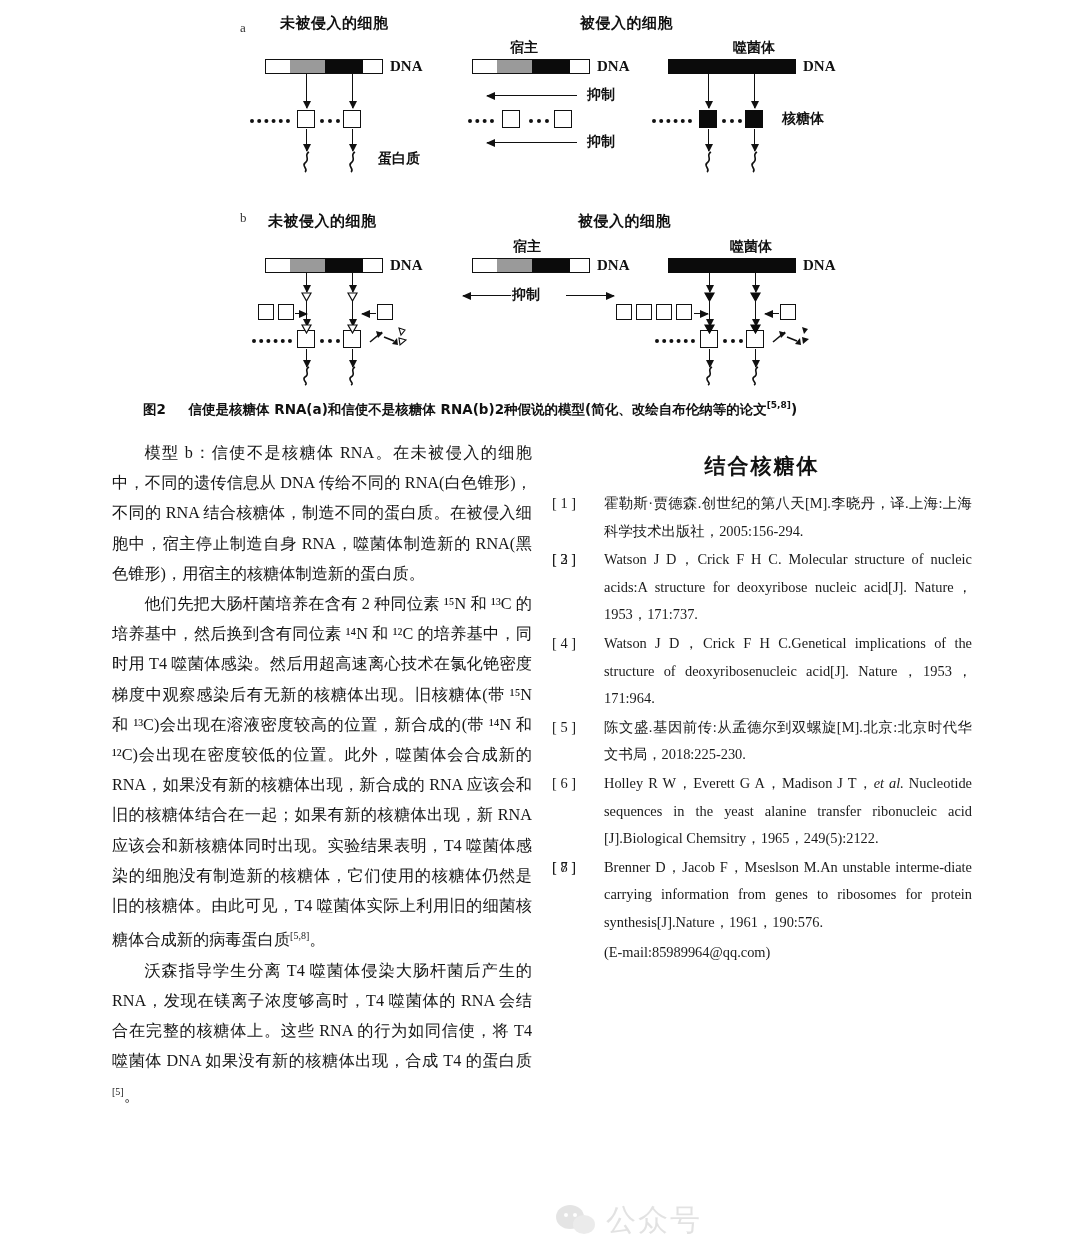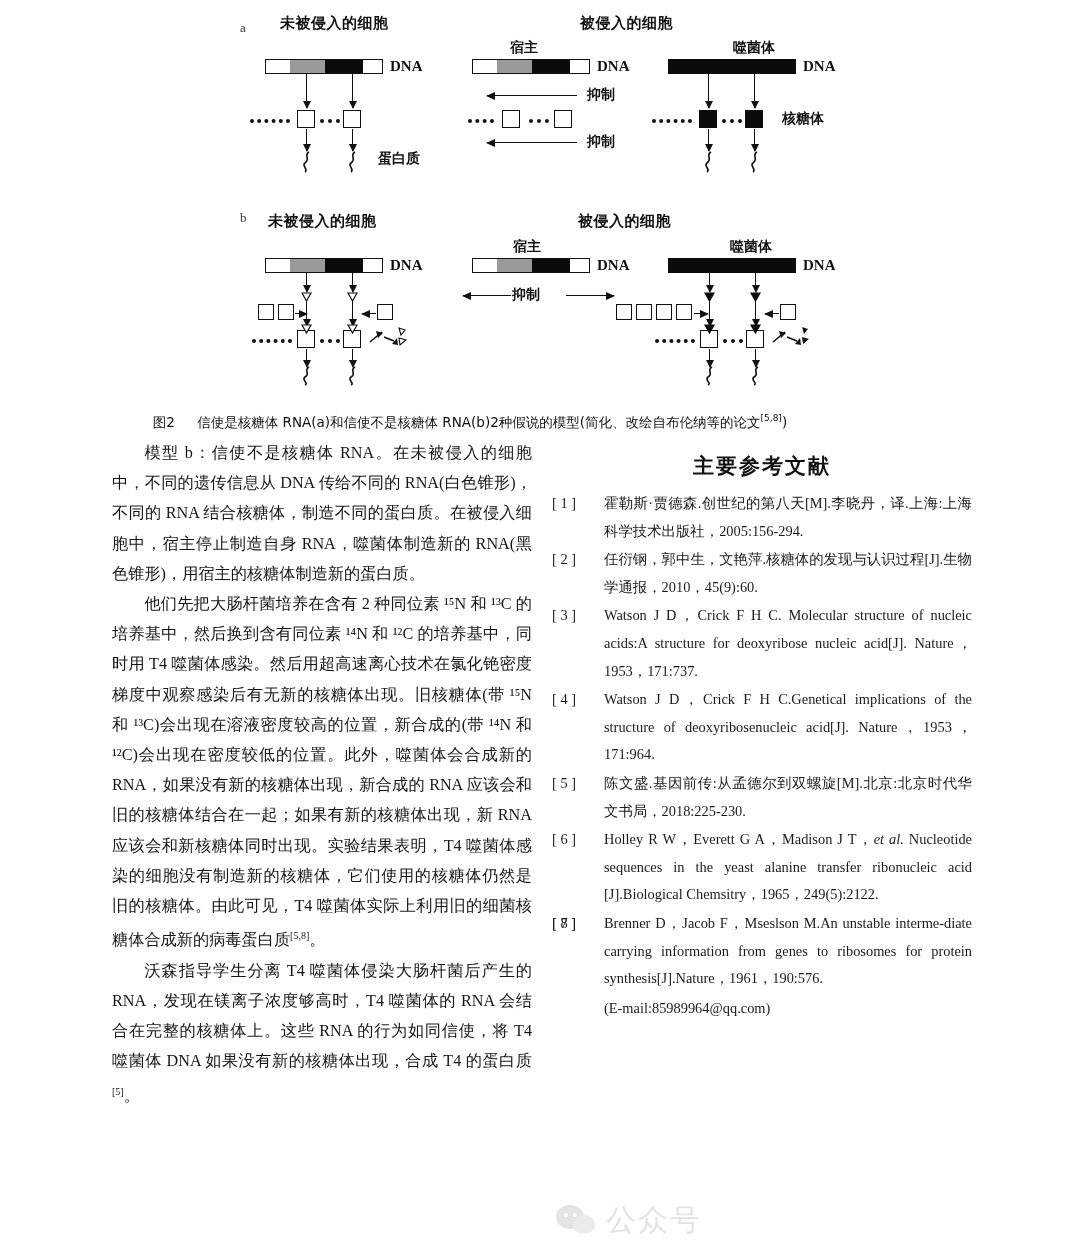--- a/index.html
+++ b/index.html
@@ -78,23 +78,23 @@
   .rib-sm{width:16px;height:16px;}
 
   
   .dots{position:absolute;height:0;border-top:4px dotted #111;}
 
   
   .squig{position:absolute;}
   .squig svg{display:block;}
 
   .caption{
-    position:absolute;left:0;width:940px;top:413px;text-align:center;
+    position:absolute;left:0;width:940px;top:400px;text-align:center;
     font-family:"DejaVu Sans","Liberation Sans",sans-serif;
-    font-size:13.5px;font-weight:400;color:#111;
+    font-size:13.5px;font-weight:700;color:#111;
   }
   .caption sup{font-size:9px;}
 
   
   .cols{position:absolute;top:438px;left:0;width:1080px;height:810px;}
   .col{position:absolute;top:0;width:420px;}
   .col-l{left:112px;}
   .col-r{left:552px;}
 
   .para{
@@ -411,27 +411,27 @@
   <div class="cols">
 
     <div class="col col-l">
       <p class="para">模型 b：信使不是核糖体 RNA。在未被侵入的细胞中，不同的遗传信息从 DNA 传给不同的 RNA(白色锥形)，不同的 RNA 结合核糖体，制造不同的蛋白质。在被侵入细胞中，宿主停止制造自身 RNA，噬菌体制造新的 RNA(黑色锥形)，用宿主的核糖体制造新的蛋白质。</p>
       <p class="para"><span>他们先把大肠杆菌培养在含有 2 种同位素 ¹⁵N 和 ¹³C 的培养基中，然后换到含有同位素 ¹⁴N 和 ¹²C 的培养基中，同时用 T4 噬菌体感染。然后用超高速离心技术在氯化铯密度梯度中观察感染后有无新的核糖体出现。旧核糖体(带 ¹⁵N 和 ¹³C)会出现在溶液密度较高的位置，新合成的(带 ¹⁴N 和 ¹²C)会出现在密度较低的位置。此外，噬菌体会合成新的 RNA，如果没有新的核糖体出现，新合成的 RNA 应该会和旧的核糖体结合在一起；如果有新的核糖体出现，新 RNA 应该会和新核糖体同时出现。实验结果表明，T4 噬菌体感染的细胞没有制造新的核糖体，它们使用的核糖体仍然是旧的核糖体。由此可见，T4 噬菌体实际上利用旧的细菌核糖体合成新的病毒蛋白质</span><sup>[5,8]</sup><span>。</span></p>
       <p class="para"><span>沃森指导学生分离 T4 噬菌体侵染大肠杆菌后产生的 RNA，发现在镁离子浓度够高时，T4 噬菌体的 RNA 会结合在完整的核糖体上。这些 RNA 的行为如同信使，将 T4 噬菌体 DNA 如果没有新的核糖体出现，合成 T4 的蛋白质</span><sup>[5]</sup><span>。</span></p>
     </div>
 
     <div class="col col-r">
 
-      <h2 class="refs-title">主要参考文献</h2>
+      <h2 class="refs-title">结合核糖体</h2>
 
       <div class="ref">
         <span class="num">[ 1 ]</span><span>霍勒斯·贾德森.创世纪的第八天[M].李晓丹，译.上海:上海科学技术出版社，2005:156-294.</span>
       </div>
       <div class="ref">
-        <span class="num">[ 2 ]</span><span>任衍钢，郭中生，文艳萍.核糖体的发现与认识过程[J].生物学通报，2010，45(9):60.</span>
+        <span class="num">[ 2 ]</span>
       </div>
       <div class="ref">
         <span class="num">[ 3 ]</span><span>Watson J D，Crick F H C. Molecular structure of nucleic acids:A structure for deoxyribose nucleic acid[J]. Nature，1953，171:737.</span>
       </div>
       <div class="ref">
         <span class="num">[ 4 ]</span><span>Watson J D，Crick F H C.Genetical implications of the structure of deoxyribosenucleic acid[J]. Nature，1953，171:964.</span>
       </div>
       <div class="ref">
         <span class="num">[ 5 ]</span><span>陈文盛.基因前传:从孟德尔到双螺旋[M].北京:北京时代华文书局，2018:225-230.</span>
       </div>

